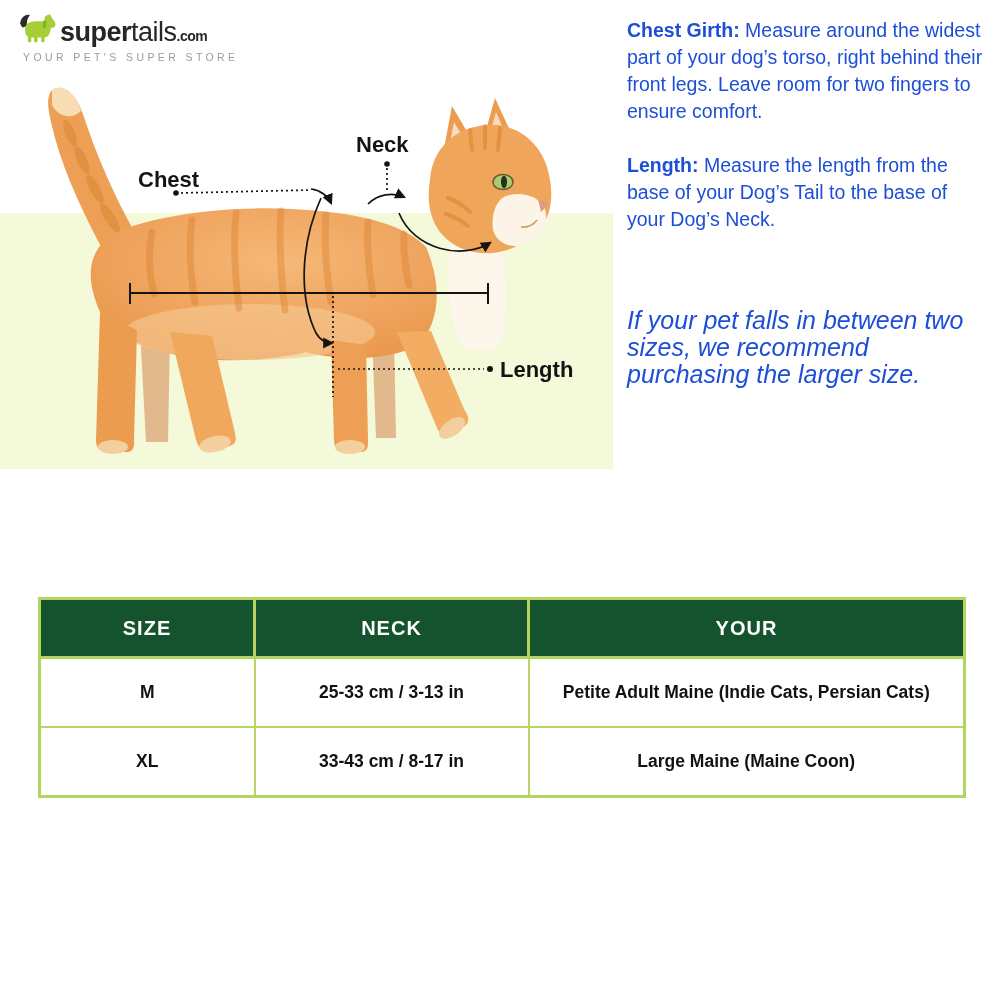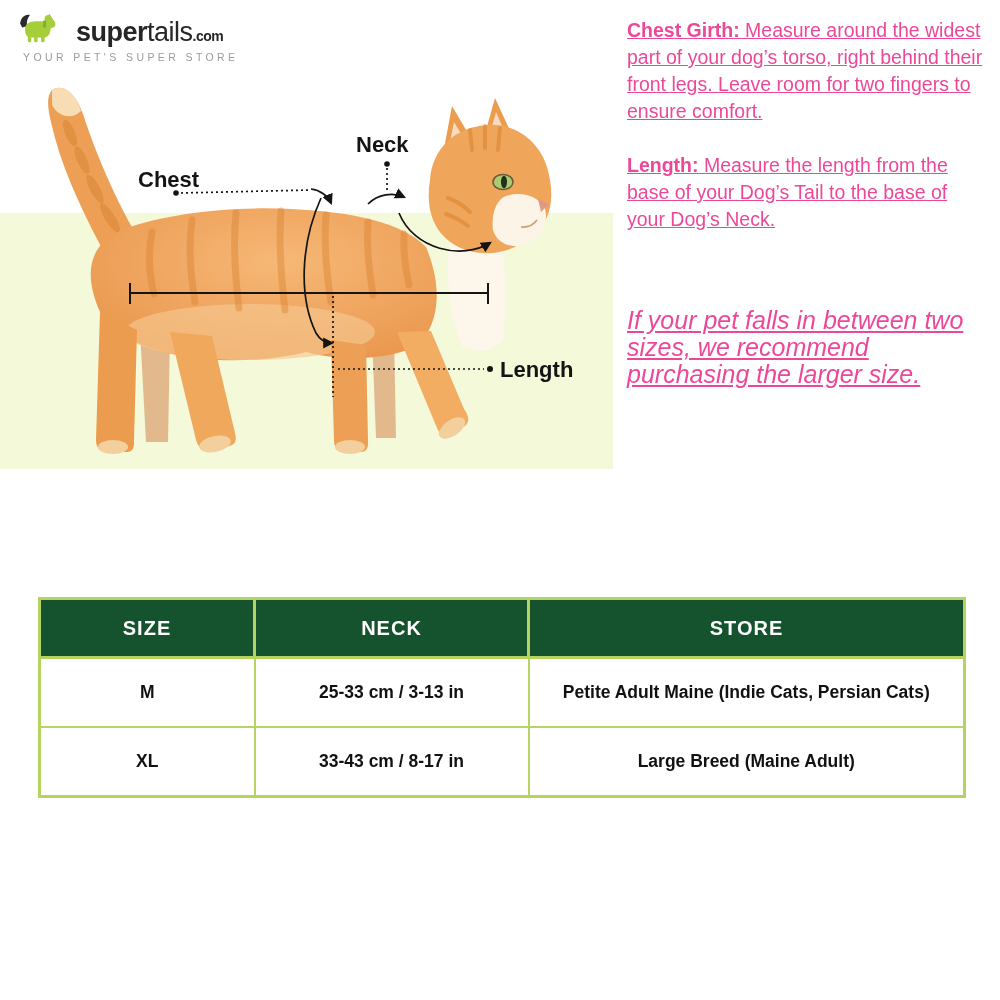--- a/index.html
+++ b/index.html
@@ -1,35 +1,35 @@
 <!DOCTYPE html>
 <html><head>
 <meta charset="utf-8">
 <style>
   html,body{margin:0;padding:0;background:#fff;}
   .page{position:relative;width:1000px;height:1000px;background:#fff;overflow:hidden;
         font-family:"Liberation Sans",sans-serif;color:#1a1a1a;}
 
   
   .logo{position:absolute;left:18px;top:12px;z-index:5;}
-  .brandline{display:flex;align-items:flex-end;gap:16px;}
+  .brandline{display:flex;align-items:flex-end;gap:0;}
   .brand-text{font-size:27px;line-height:1;letter-spacing:-0.5px;color:#262626;}
   .brand-bold{font-weight:800;}
   .brand-light{font-weight:400;}
   .brand-tld{font-size:14px;font-weight:600;color:#262626;}
   .tagline{margin-top:5px;margin-left:5px;font-size:10.5px;font-weight:500;
            letter-spacing:3.4px;color:#9b9b9b;white-space:nowrap;}
 
   
   .scene{position:absolute;left:0;top:0;width:613px;height:470px;}
   .diagram-label{font-family:"Liberation Sans",sans-serif;font-weight:700;font-size:22px;fill:#141414;}
 
   
   .instructions{position:absolute;left:627px;top:17px;width:362px;
-                font-size:19.5px;line-height:27px;color:#ec4899;text-decoration:underline;}
+                font-size:19.5px;line-height:27px;color:#1d4ed8;}
   .instructions p{margin:0 0 27px 0;}
   .instructions p.last{margin-bottom:4px;}
   .lead{font-weight:700;}
   .note{margin-top:74px !important;font-style:italic;font-size:25px;line-height:27px;}
 
   
   .size-table{position:absolute;left:38px;top:597px;width:925px;
               border-collapse:collapse;table-layout:fixed;}
   .size-table col.c1{width:215px}.size-table col.c2{width:274px}.size-table col.c3{width:436px}
   .size-table th{background:#14532d;color:#ffffff;font-weight:700;font-size:20px;
@@ -171,30 +171,30 @@
   <table class="size-table">
     <colgroup>
         <col class="c1">
         <col class="c2">
         <col class="c3">
       </colgroup>
     <thead>
       <tr>
         <th>SIZE</th>
         <th>NECK</th>
-        <th>STORE</th>
+        <th>YOUR</th>
       </tr>
     </thead>
     <tbody>
       <tr>
         <td>M</td>
         <td>25-33 cm / 3-13 in</td>
         <td>Petite Adult Maine (Indie Cats, Persian Cats)</td>
       </tr>
       <tr>
         <td>XL</td>
         <td>33-43 cm / 8-17 in</td>
-        <td>Large Breed (Maine Adult)</td>
+        <td>Large Maine (Maine Coon)</td>
       </tr>
     </tbody>
   </table>
 
 </div>
 
 </body></html>

